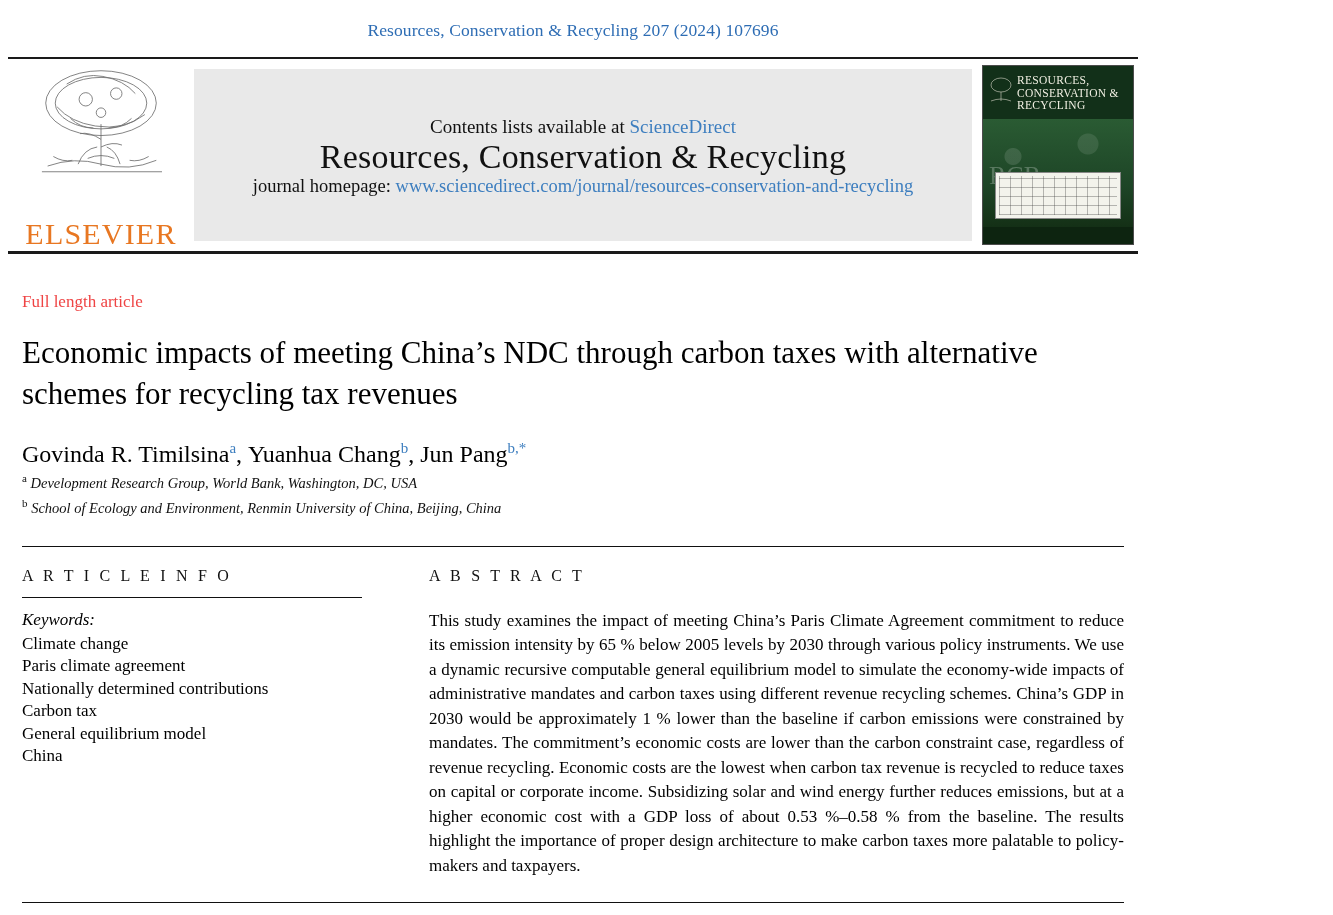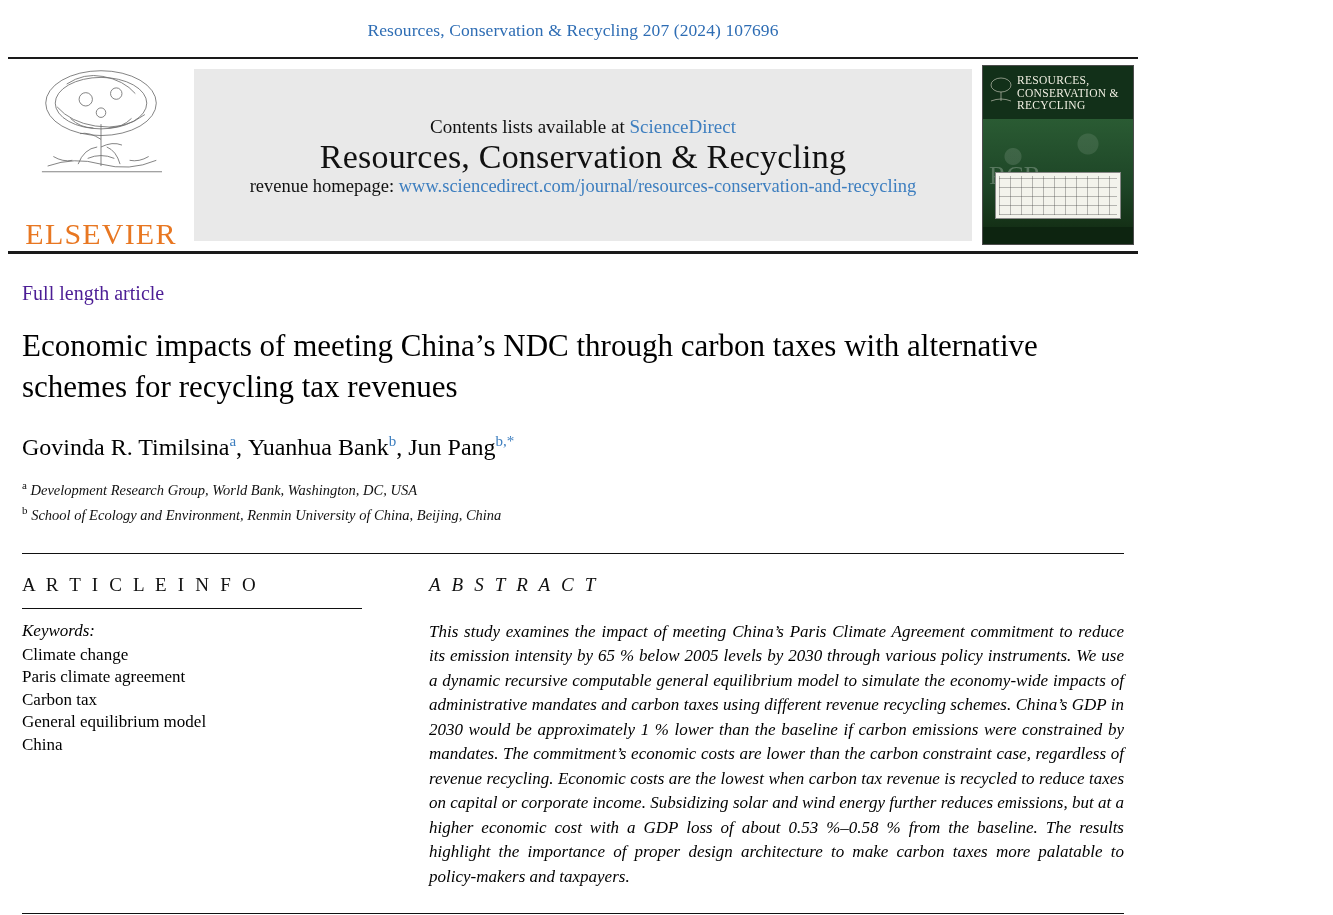--- a/index.html
+++ b/index.html
@@ -170,43 +170,42 @@
     height: 14%;
     background: #0d2410;
   }
 
   
   .article {
     padding: 0 22px;
     box-sizing: border-box;
   }
   .article-type {
-    font-size: 20px;
-    margin-top: 28px;
-    color: #4c1d95;
+    font-size: 17px;
+    margin-top: 38px;
+    color: #ef4444;
   }
   .article-title {
     font-size: 31px;
     line-height: 41px;
     margin-top: 20px;
     color: #000;
     max-width: 1120px;
   }
   .authors {
     font-size: 24px;
     margin-top: 26px;
     color: #000;
   }
   .authors sup {
     color: #3d7ebf;
     font-size: 15px;
     vertical-align: super;
   }
   .affiliations {
-    margin-top: 14px;
     font-size: 14.5px;
     font-style: italic;
     line-height: 20px;
     color: #111;
   }
   .affiliations sup {
     font-style: normal;
     font-size: 11px;
     vertical-align: super;
   }
@@ -226,24 +225,23 @@
   .col-left {
     width: 345px;
     flex: 0 0 345px;
     padding-right: 30px;
     box-sizing: border-box;
   }
   .col-right {
     flex: 1 1 auto;
     padding-left: 62px;
     box-sizing: border-box;
-    font-style: italic;
   }
   .sec-head {
-    font-size: 19px;
+    font-size: 16px;
     letter-spacing: 3.2px;
     color: #111;
   }
   .kw-rule {
     border-top: 1px solid #111;
     margin-top: 12px;
     margin-bottom: 12px;
     width: 340px;
   }
   .kw-label {
@@ -303,21 +301,21 @@
       </svg>
       <div class="elsevier-word">ELSEVIER</div>
     </div>
 
     <div class="journal-band">
       <div class="contents-line">
         <span>Contents lists available at </span><a href="#">ScienceDirect</a>
       </div>
       <div class="journal-title">Resources, Conservation &amp; Recycling</div>
       <div class="homepage-line">
-        <span>revenue homepage: </span><a href="#">www.sciencedirect.com/journal/resources-conservation-and-recycling</a>
+        <span>journal homepage: </span><a href="#">www.sciencedirect.com/journal/resources-conservation-and-recycling</a>
       </div>
     </div>
 
     <div class="cover-thumb">
       <div class="cover-top">
         <svg class="cover-els" viewBox="0 0 26 30">
           <g fill="none" stroke="#cfcfc0" stroke-width="0.7">
             <ellipse cx="13" cy="11" rx="10" ry="7"></ellipse>
             <path d="M13 18 v9"></path>
             <path d="M3 27 q10 -4 20 0"></path>
@@ -333,21 +331,21 @@
         <div class="cover-bottom-strip"></div>
       </div>
     </div>
   </div>
 
   <div class="article">
     <div class="article-type">Full length article</div>
     <div class="article-title">Economic impacts of meeting China’s NDC through carbon taxes with alternative schemes for recycling tax revenues</div>
 
     <div class="authors">
-      <span>Govinda R. Timilsina</span><sup>a</sup><span>,&nbsp;</span><span>Yuanhua Bank</span><sup>b</sup><span>,&nbsp;</span><span>Jun Pang</span><sup>b,*</sup>
+      <span>Govinda R. Timilsina</span><sup>a</sup><span>,&nbsp;</span><span>Yuanhua Chang</span><sup>b</sup><span>,&nbsp;</span><span>Jun Pang</span><sup>b,*</sup>
     </div>
 
     <div class="affiliations">
       <div>
         <sup>a</sup>
         <span>Development Research Group, World Bank, Washington, DC, USA</span>
       </div>
       <div>
         <sup>b</sup>
         <span>School of Ecology and Environment, Renmin University of China, Beijing, China</span>
@@ -358,20 +356,21 @@
   <div class="rule-top"></div>
 
   <div class="two-col">
     <div class="col-left">
       <div class="sec-head">A R T I C L E   I N F O</div>
       <div class="kw-rule"></div>
       <div class="kw-label">Keywords:</div>
       <div class="kw-list">
         <div>Climate change</div>
         <div>Paris climate agreement</div>
+        <div>Nationally determined contributions</div>
         <div>Carbon tax</div>
         <div>General equilibrium model</div>
         <div>China</div>
       </div>
     </div>
 
     <div class="col-right">
       <div class="sec-head">A B S T R A C T</div>
       <div class="abstract-body">This study examines the impact of meeting China’s Paris Climate Agreement commitment to reduce its emission intensity by 65 % below 2005 levels by 2030 through various policy instruments. We use a dynamic recursive computable general equilibrium model to simulate the economy-wide impacts of administrative mandates and carbon taxes using different revenue recycling schemes. China’s GDP in 2030 would be approximately 1 % lower than the baseline if carbon emissions were constrained by mandates. The commitment’s economic costs are lower than the carbon constraint case, regardless of revenue recycling. Economic costs are the lowest when carbon tax revenue is recycled to reduce taxes on capital or corporate income. Subsidizing solar and wind energy further reduces emissions, but at a higher economic cost with a GDP loss of about 0.53 %–0.58 % from the baseline. The results highlight the importance of proper design architecture to make carbon taxes more palatable to policy-makers and taxpayers.</div>
     </div>

